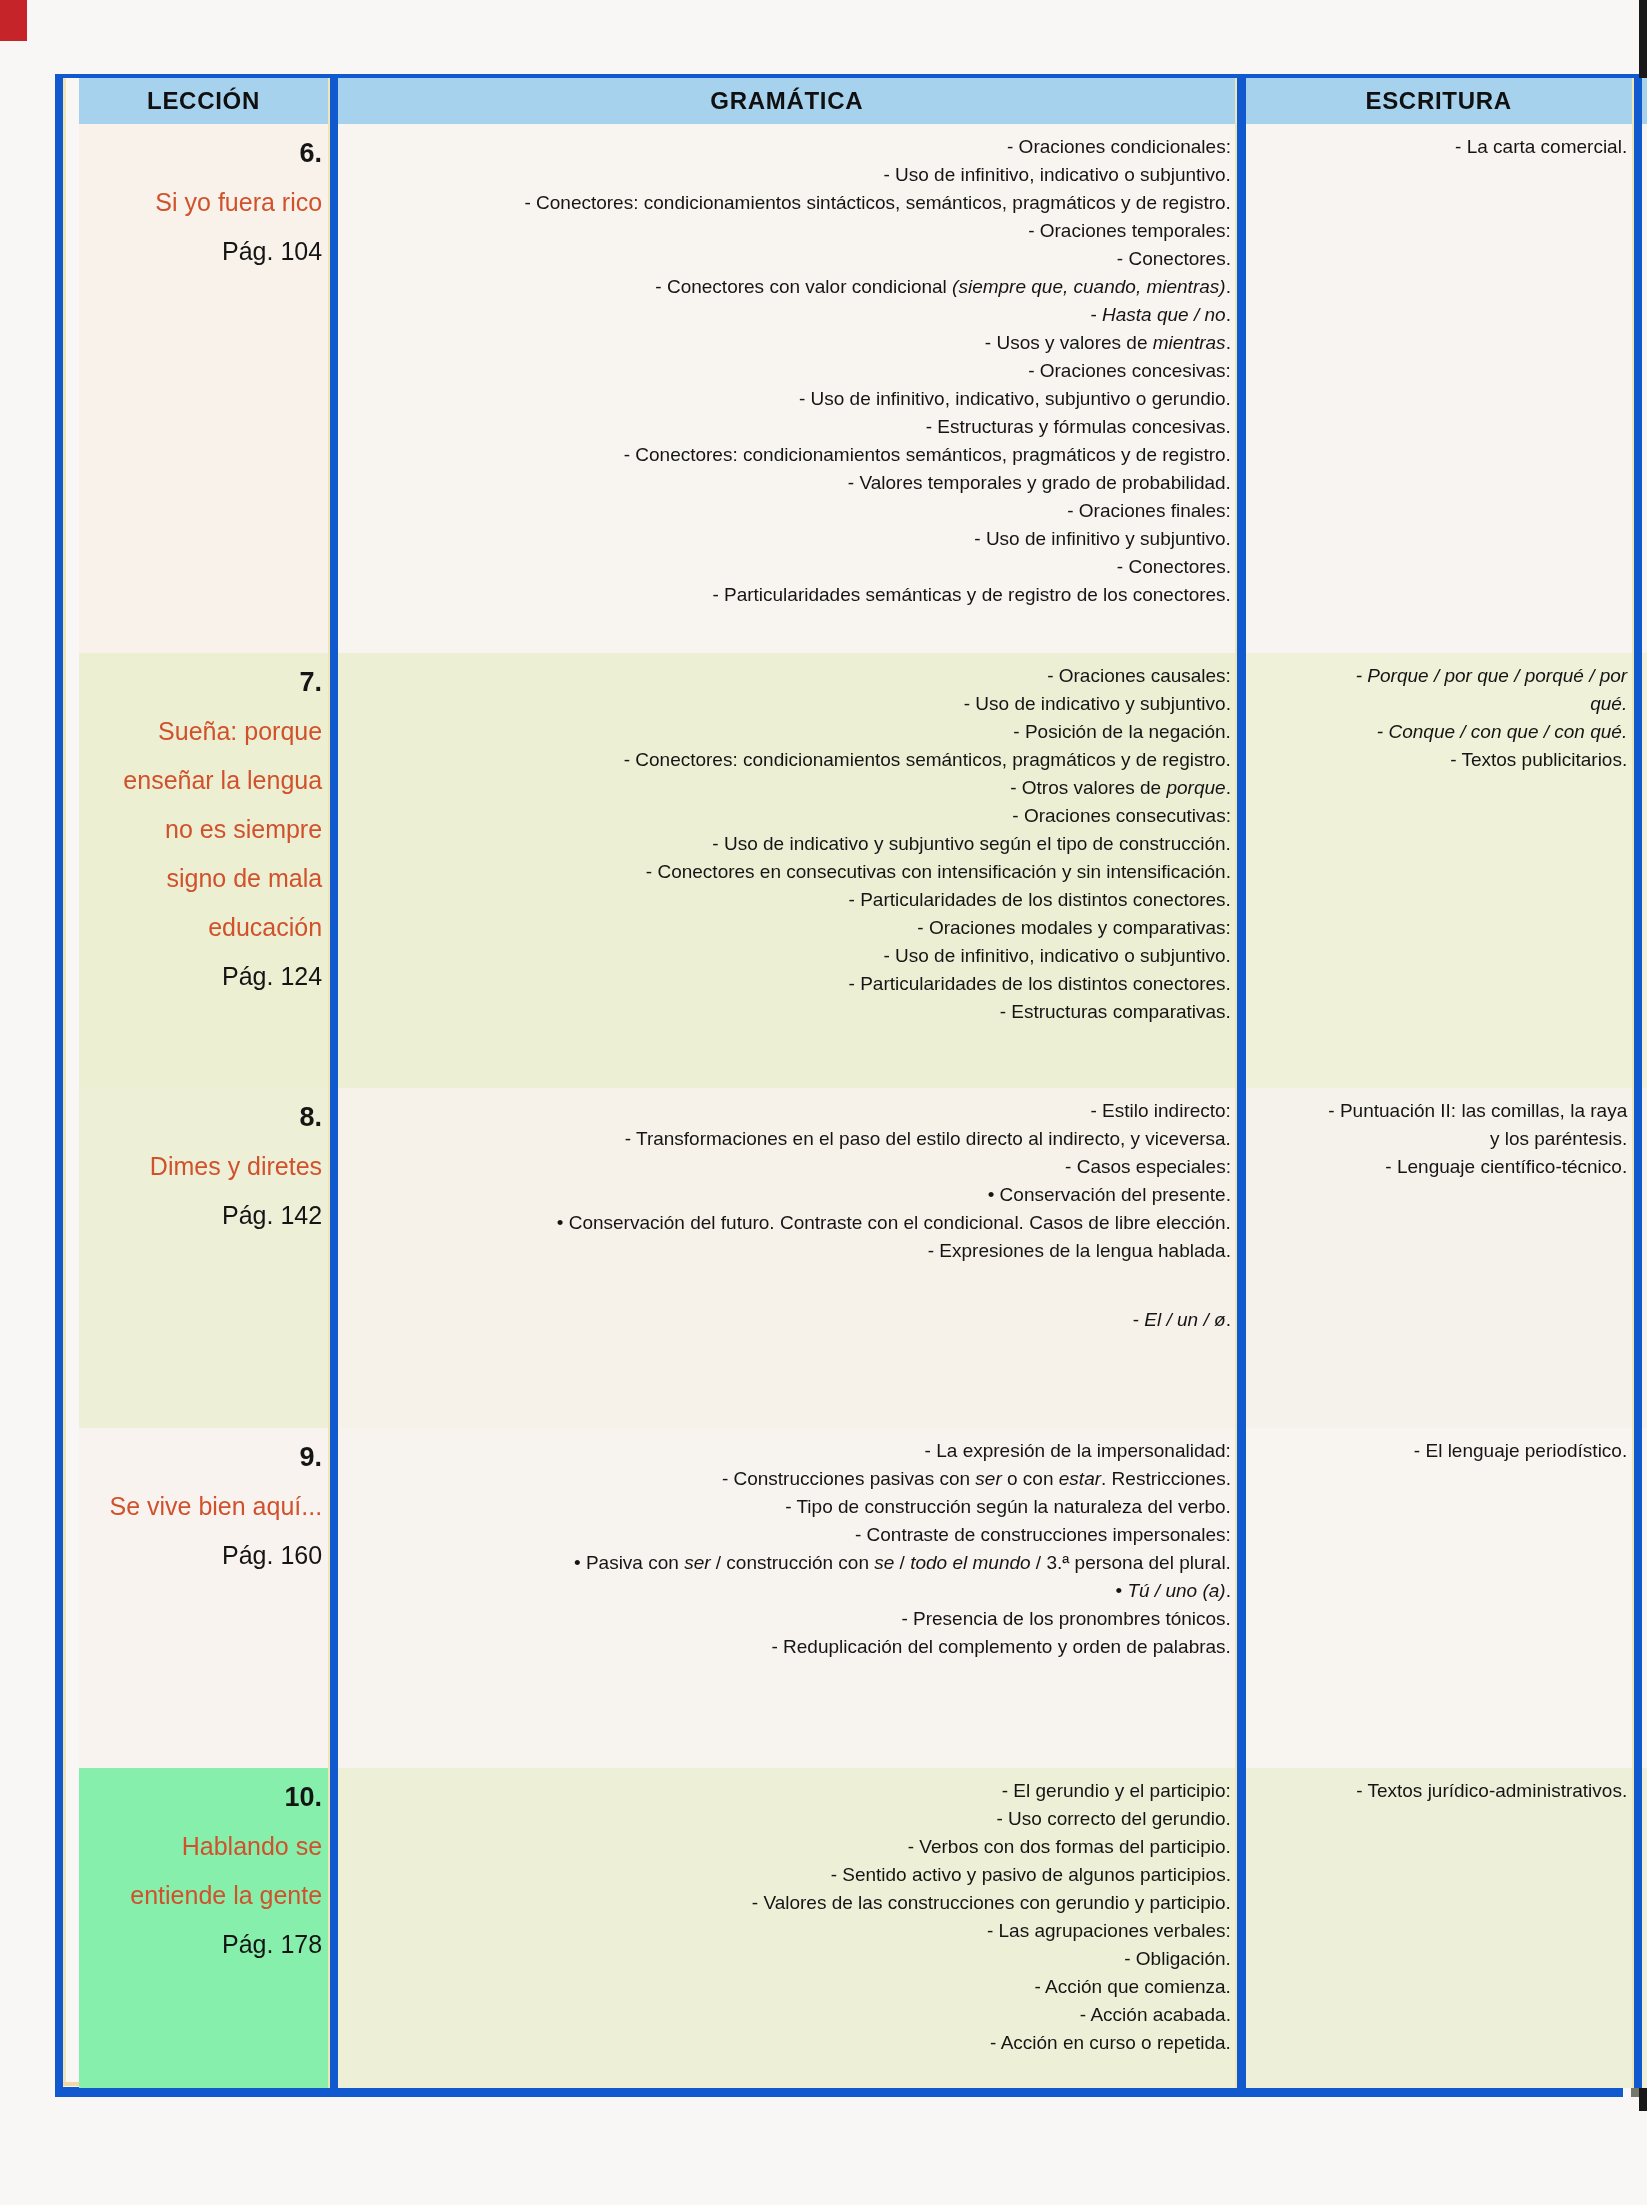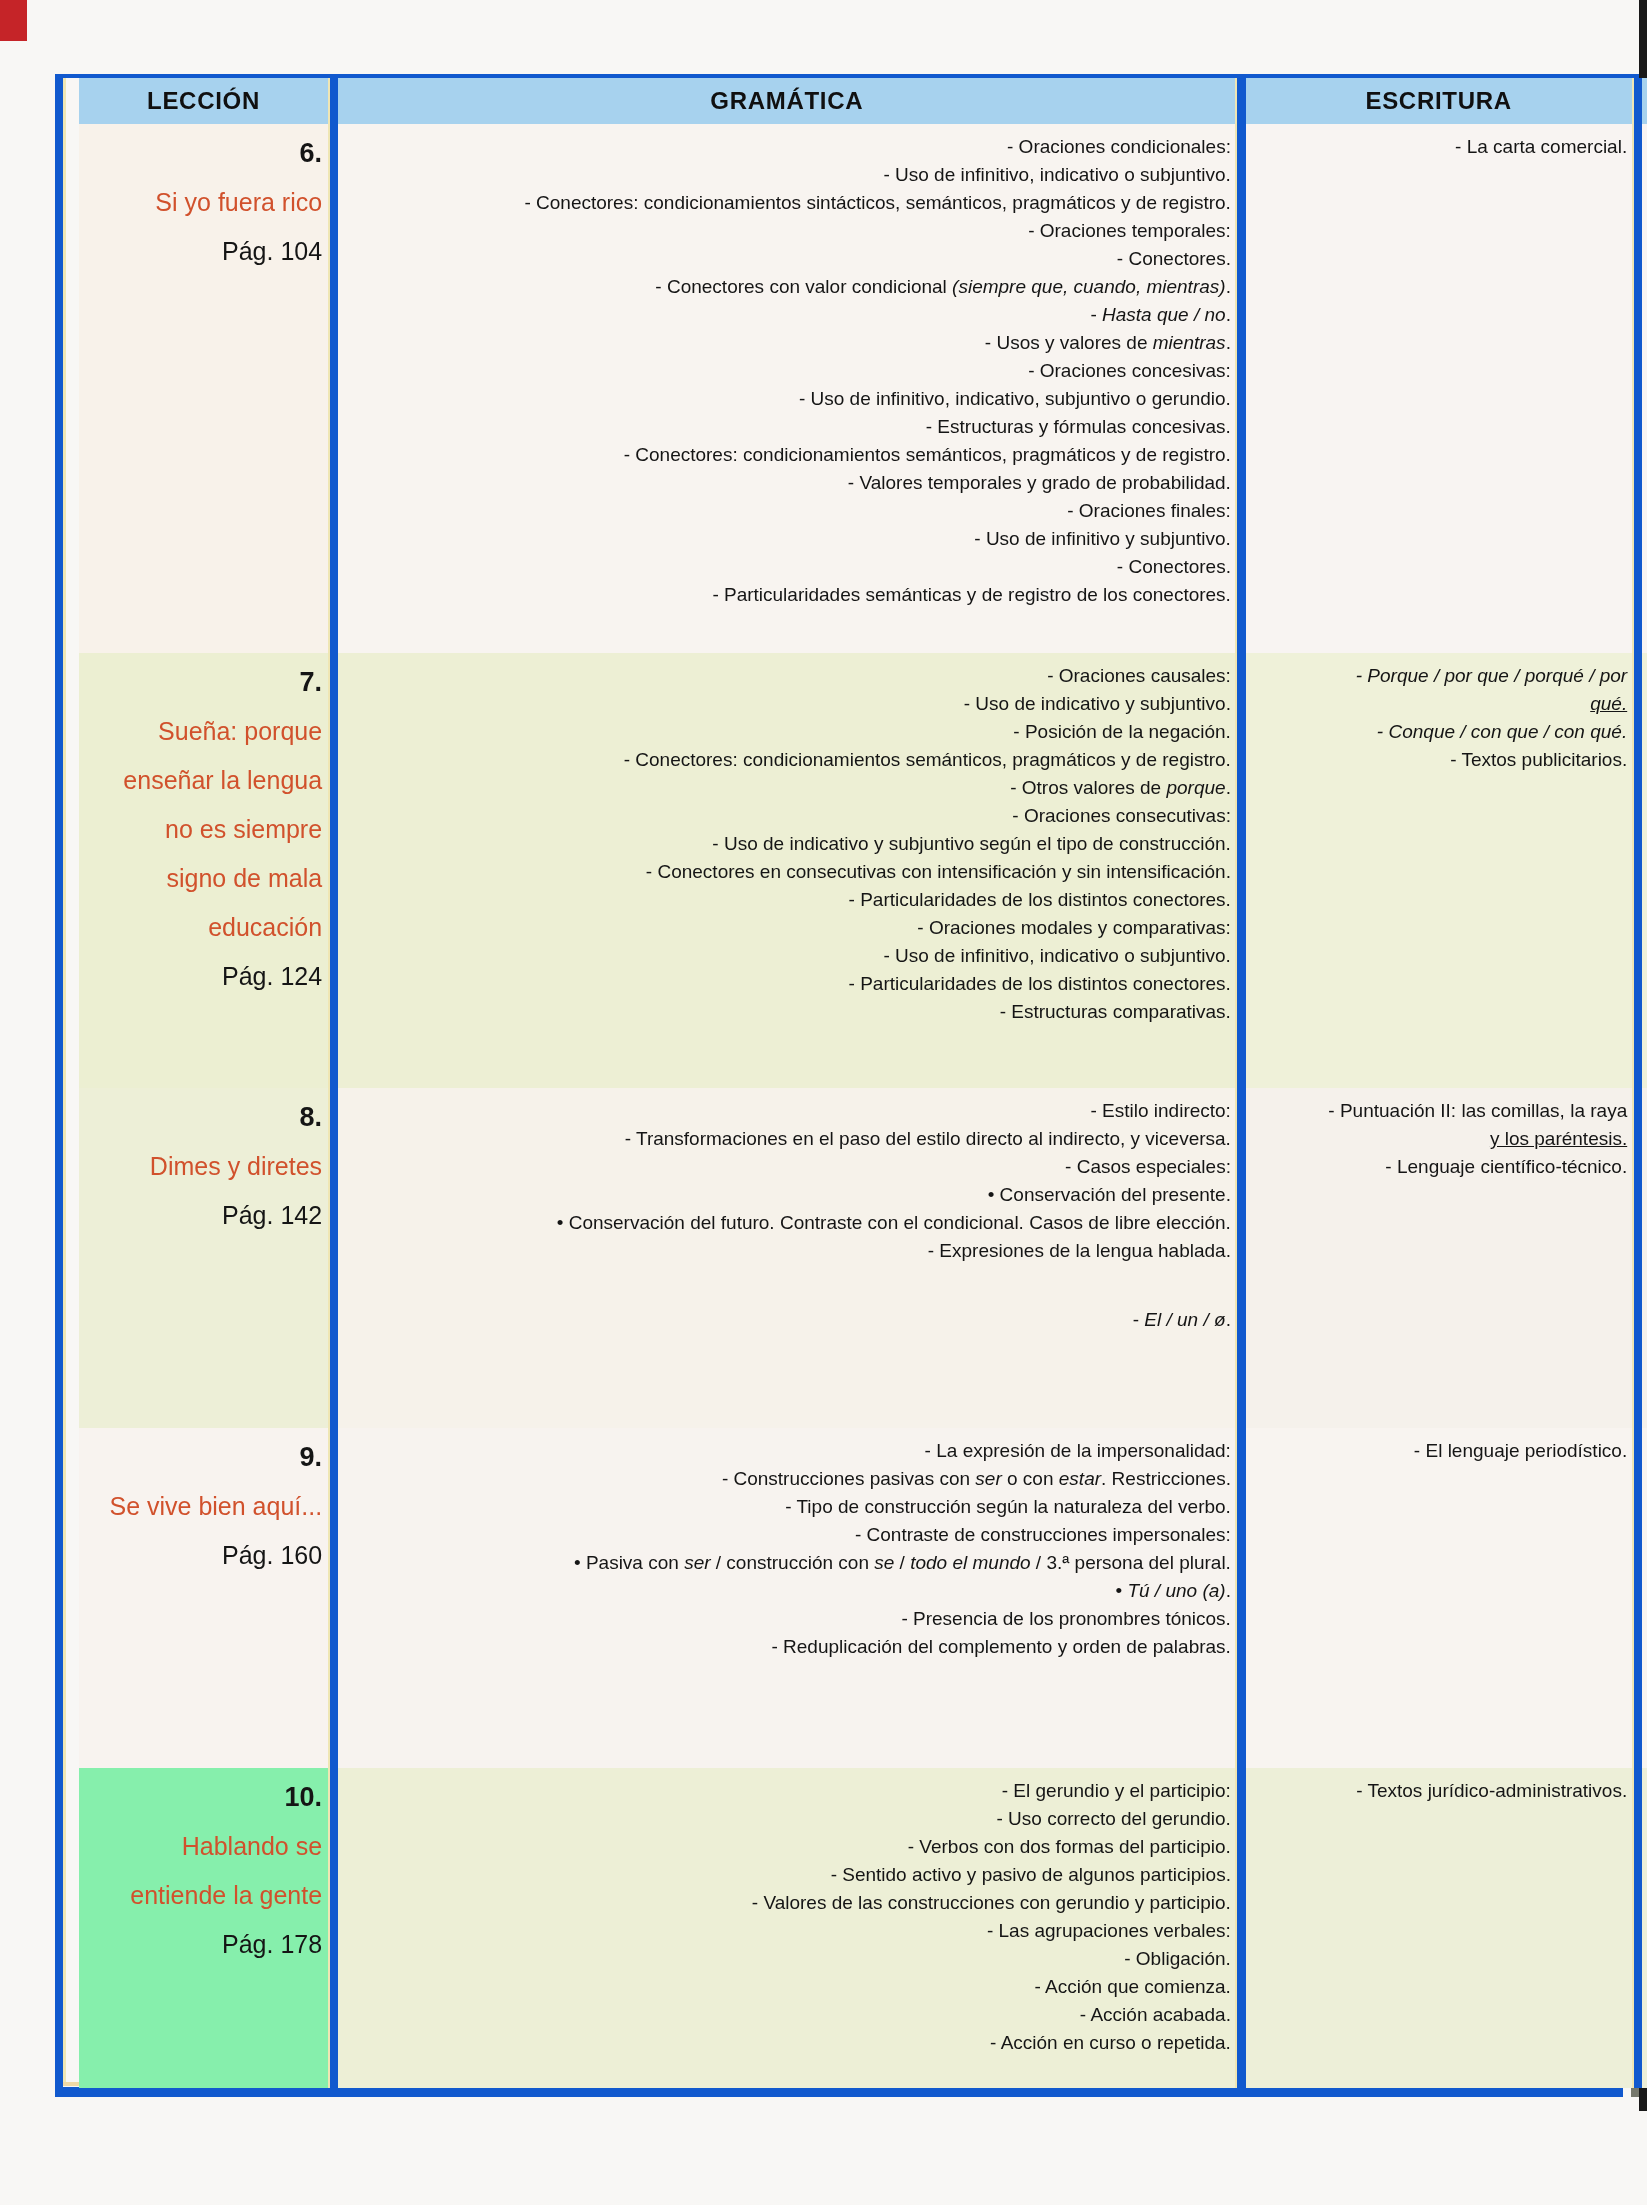--- a/index.html
+++ b/index.html
@@ -43,21 +43,21 @@
   .c-leccion{padding:4.4px 5.9px 0 10.3px;}
   .num{font-size:27px;font-weight:bold;line-height:49px;color:var(--text);}
   .title-line{font-size:25px;line-height:49px;color:var(--title-orange);white-space:nowrap;}
   .pageref{font-size:25px;line-height:49px;color:var(--text);}
 
   .c-gram{padding:8.8px 4.4px 0 10.3px;}
   .c-escr{padding:8.8px 4.4px 0 8.8px;}
   .line{font-size:19px;line-height:28px;color:var(--text);white-space:nowrap;}
   .ind1{padding-left:29px;}
   .ind2{padding-left:56px;}
-  .cont{padding-left:16px;text-decoration:underline;}
+  .cont{padding-left:16px;}
   .it{font-style:italic;}
   .spacer{height:41px;}
 </style>
 </head>
 <body>
 
 <div class="corner-red"></div>
 <div class="edge-black"></div>
 <div class="edge-olive"></div>
 

